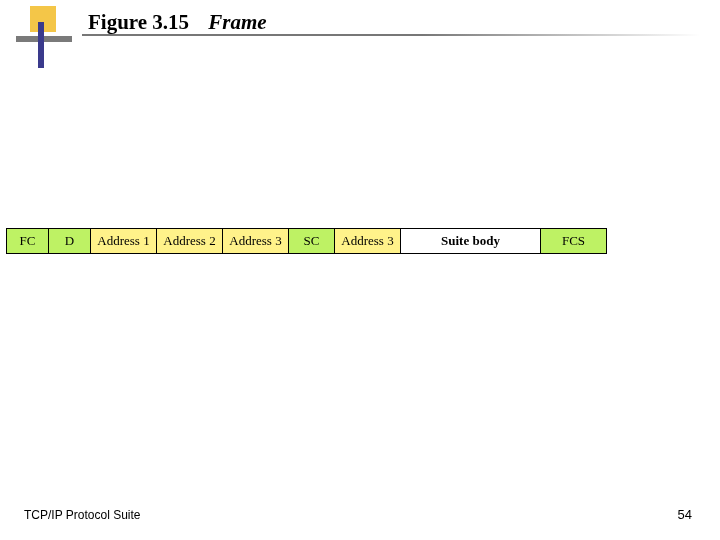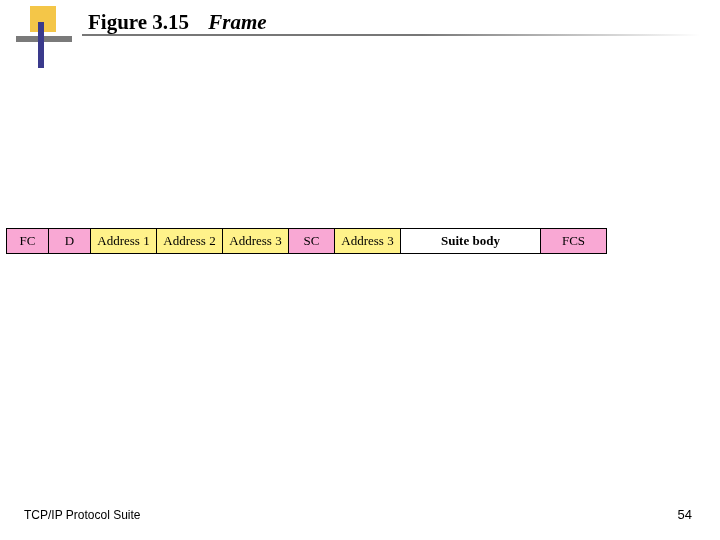--- a/index.html
+++ b/index.html
@@ -89,21 +89,21 @@
     border: none;
     font-size: 12.5px;
     height: 18px;
     padding-bottom: 2px;
   }
   .frame-table .fields td {
     border: 1px solid #000;
   }
   .frame-table .fields { outline: 0; }
   .frame-table .fields::after { content: ""; }
-  .c-blue   { background: #f9a8d4; }
+  .c-blue   { background: #bef264; }
   .c-yellow { background: #fff28a; }
   .c-plain  { background: #ffffff; }
   .bold { font-weight: bold; }
 
   
   .footer-left {
     position: absolute;
     left: 24px;
     bottom: 18px;
     font-size: 12px;

